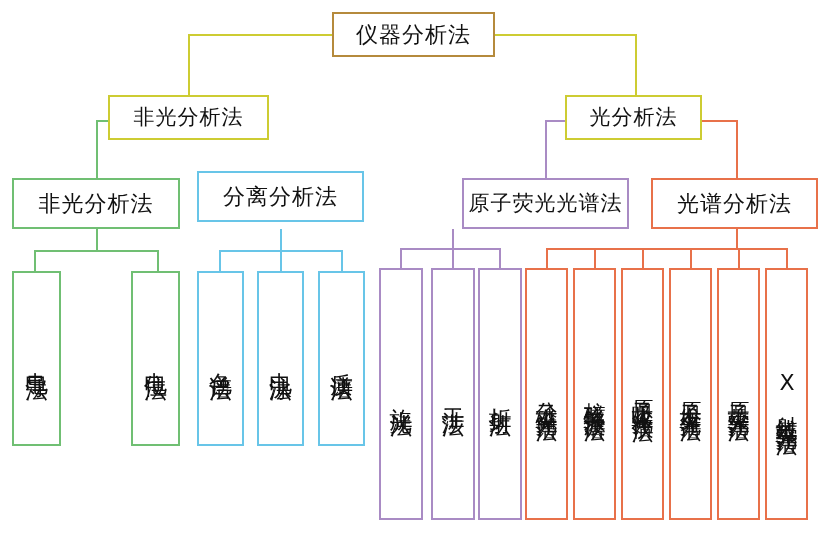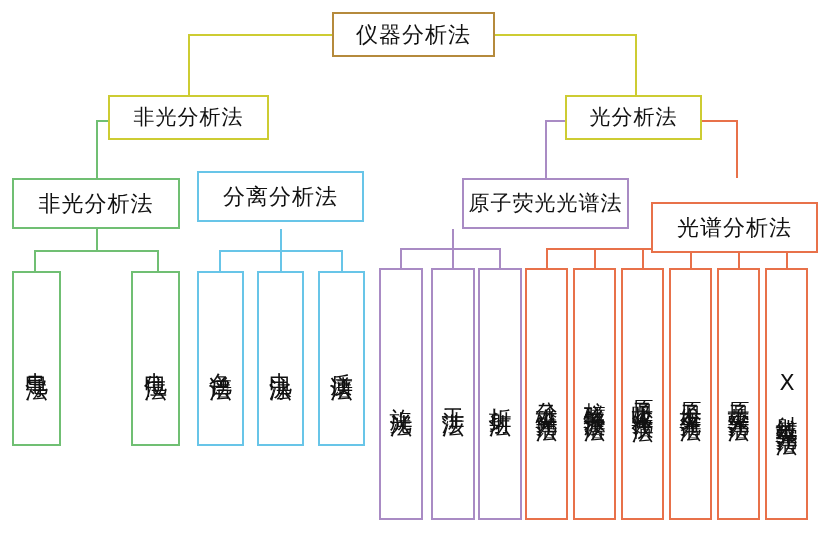--- a/index.html
+++ b/index.html
@@ -112,21 +112,21 @@
   </div>
 
   <div class="node h-node" style="left:197px;top:171px;width:167px;height:51px;border-color:#68c5e8;font-size:22px;">
     <span class="lbl">分离分析法</span>
   </div>
 
   <div class="node h-node" style="left:462px;top:178px;width:167px;height:51px;border-color:#a98bc4;font-size:21px;">
     <span class="lbl">原子荧光光谱法</span>
   </div>
 
-  <div class="node h-node" style="left:651px;top:178px;width:167px;height:51px;border-color:#e8714a;font-size:22px;margin-top:24px;">
+  <div class="node h-node" style="left:651px;top:178px;width:167px;height:51px;border-color:#e8714a;font-size:22px;">
     <span class="lbl">光谱分析法</span>
   </div>
 
   <div class="node v-node" style="left:12px;top:271px;width:49px;height:175px;border-color:#70bf73;font-size:23px;">
     <span class="lbl">电导法</span>
   </div>
   <div class="node v-node" style="left:131px;top:271px;width:49px;height:175px;border-color:#70bf73;font-size:23px;">
     <span class="lbl">电位法</span>
   </div>
 

